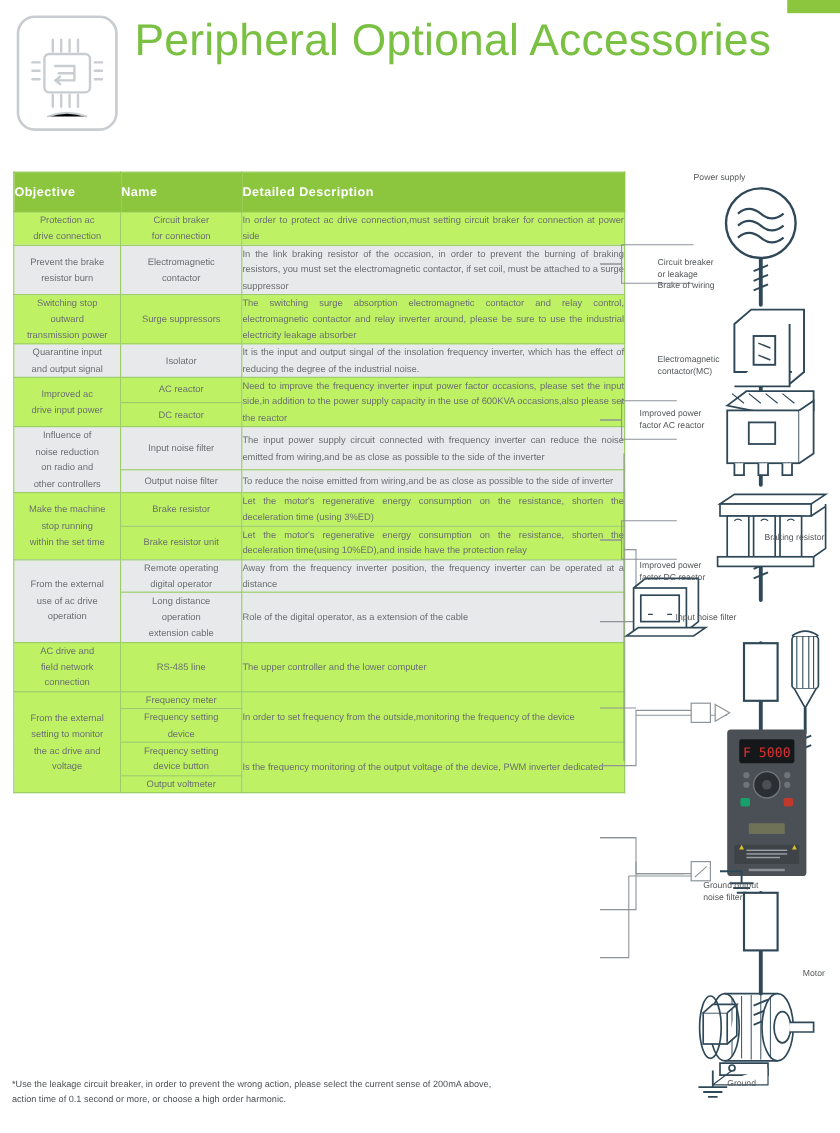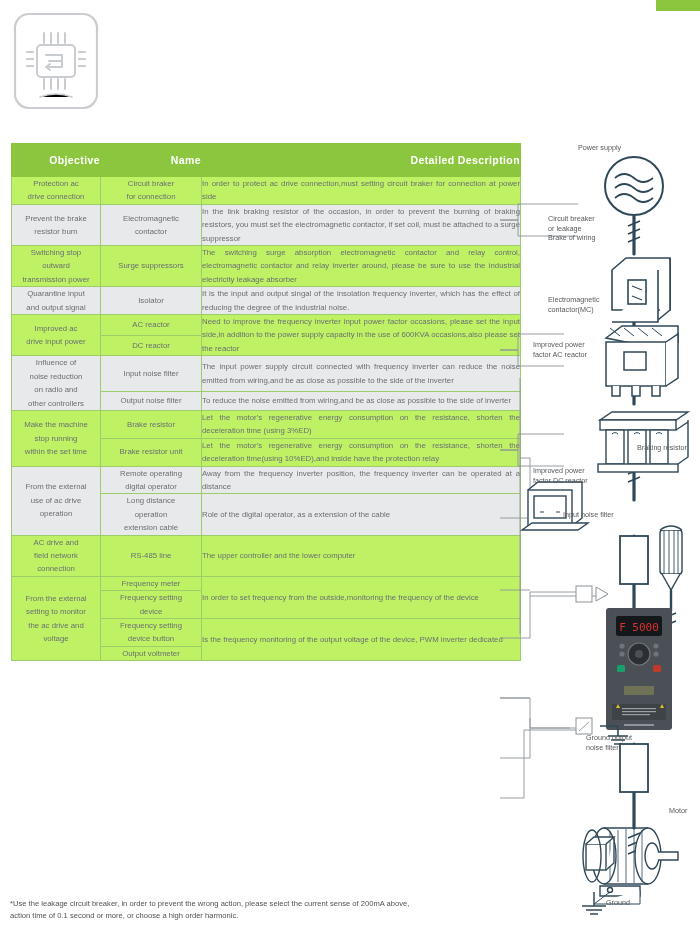--- a/index.html
+++ b/index.html
@@ -14,21 +14,21 @@
       font-size:37px;line-height:56px;color:#7ac143;font-weight:400;letter-spacing:.2px;}
 
   
   #spec-table{position:absolute;left:11px;top:143px;width:509px;
       border-collapse:collapse;table-layout:fixed;font-size:7.8px;}
   #spec-table col.c-obj{width:89px;}
   #spec-table col.c-name{width:101px;}
   #spec-table col.c-desc{width:319px;}
   #spec-table th,#spec-table td{border:1px solid #9ccd6a;padding:0;vertical-align:middle;}
   #spec-table thead th{background:#8cc63f;color:#fff;font-size:10.5px;font-weight:bold;
-      height:32px;text-align:right;letter-spacing:.4px;border-color:#8cc63f;}
+      height:32px;text-align:left;letter-spacing:.4px;border-color:#8cc63f;}
   .cell{padding:5px 7px;line-height:1.72;}
   .obj-cell,.name-cell{text-align:center;padding:5px 4px;}
   .desc-cell{text-align:justify;text-align-last:left;padding:6px 13px 6px 11px;}
   .desc-center{}
   .alt{background:#e7e9eb;}
   .wh{background:#bef264;}
 
   
   #diagram{position:absolute;left:500px;top:138px;width:200px;height:780px;}
   .dlabel{position:absolute;font-size:7.2px;line-height:1.35;color:#55585b;white-space:pre-line;}
@@ -46,20 +46,21 @@
     <rect x="25" y="34" width="38" height="32" rx="4" fill="none" stroke="#c9cdd1" stroke-width="2"></rect>
     <path d="M34 44 h16 v6 h-13 M37 50 h13 v6 h-16 M34 56 l4 -3 M34 56 l4 3" fill="none" stroke="#c9cdd1" stroke-width="2" stroke-linecap="round" stroke-linejoin="round"></path>
     <g stroke="#c9cdd1" stroke-width="2" stroke-linecap="round">
       <path d="M32 22 v10 M39 22 v10 M46 22 v10 M53 22 v10"></path>
       <path d="M32 68 v10 M39 68 v10 M46 68 v10 M53 68 v10"></path>
       <path d="M15 41 h6 M15 48 h6 M15 55 h6"></path>
       <path d="M67 41 h6 M67 48 h6 M67 55 h6"></path>
       <path d="M28 86 q16 -6 32 0" stroke-width="1.6"></path>
     </g>
   </svg>
+  <div id="page-title">Peripheral Optional Accessories</div>
 </div>
 
 <table id="spec-table">
   <colgroup>
       <col class="c-obj">
       <col class="c-name">
       <col class="c-desc">
     </colgroup>
   <thead>
     <tr>

